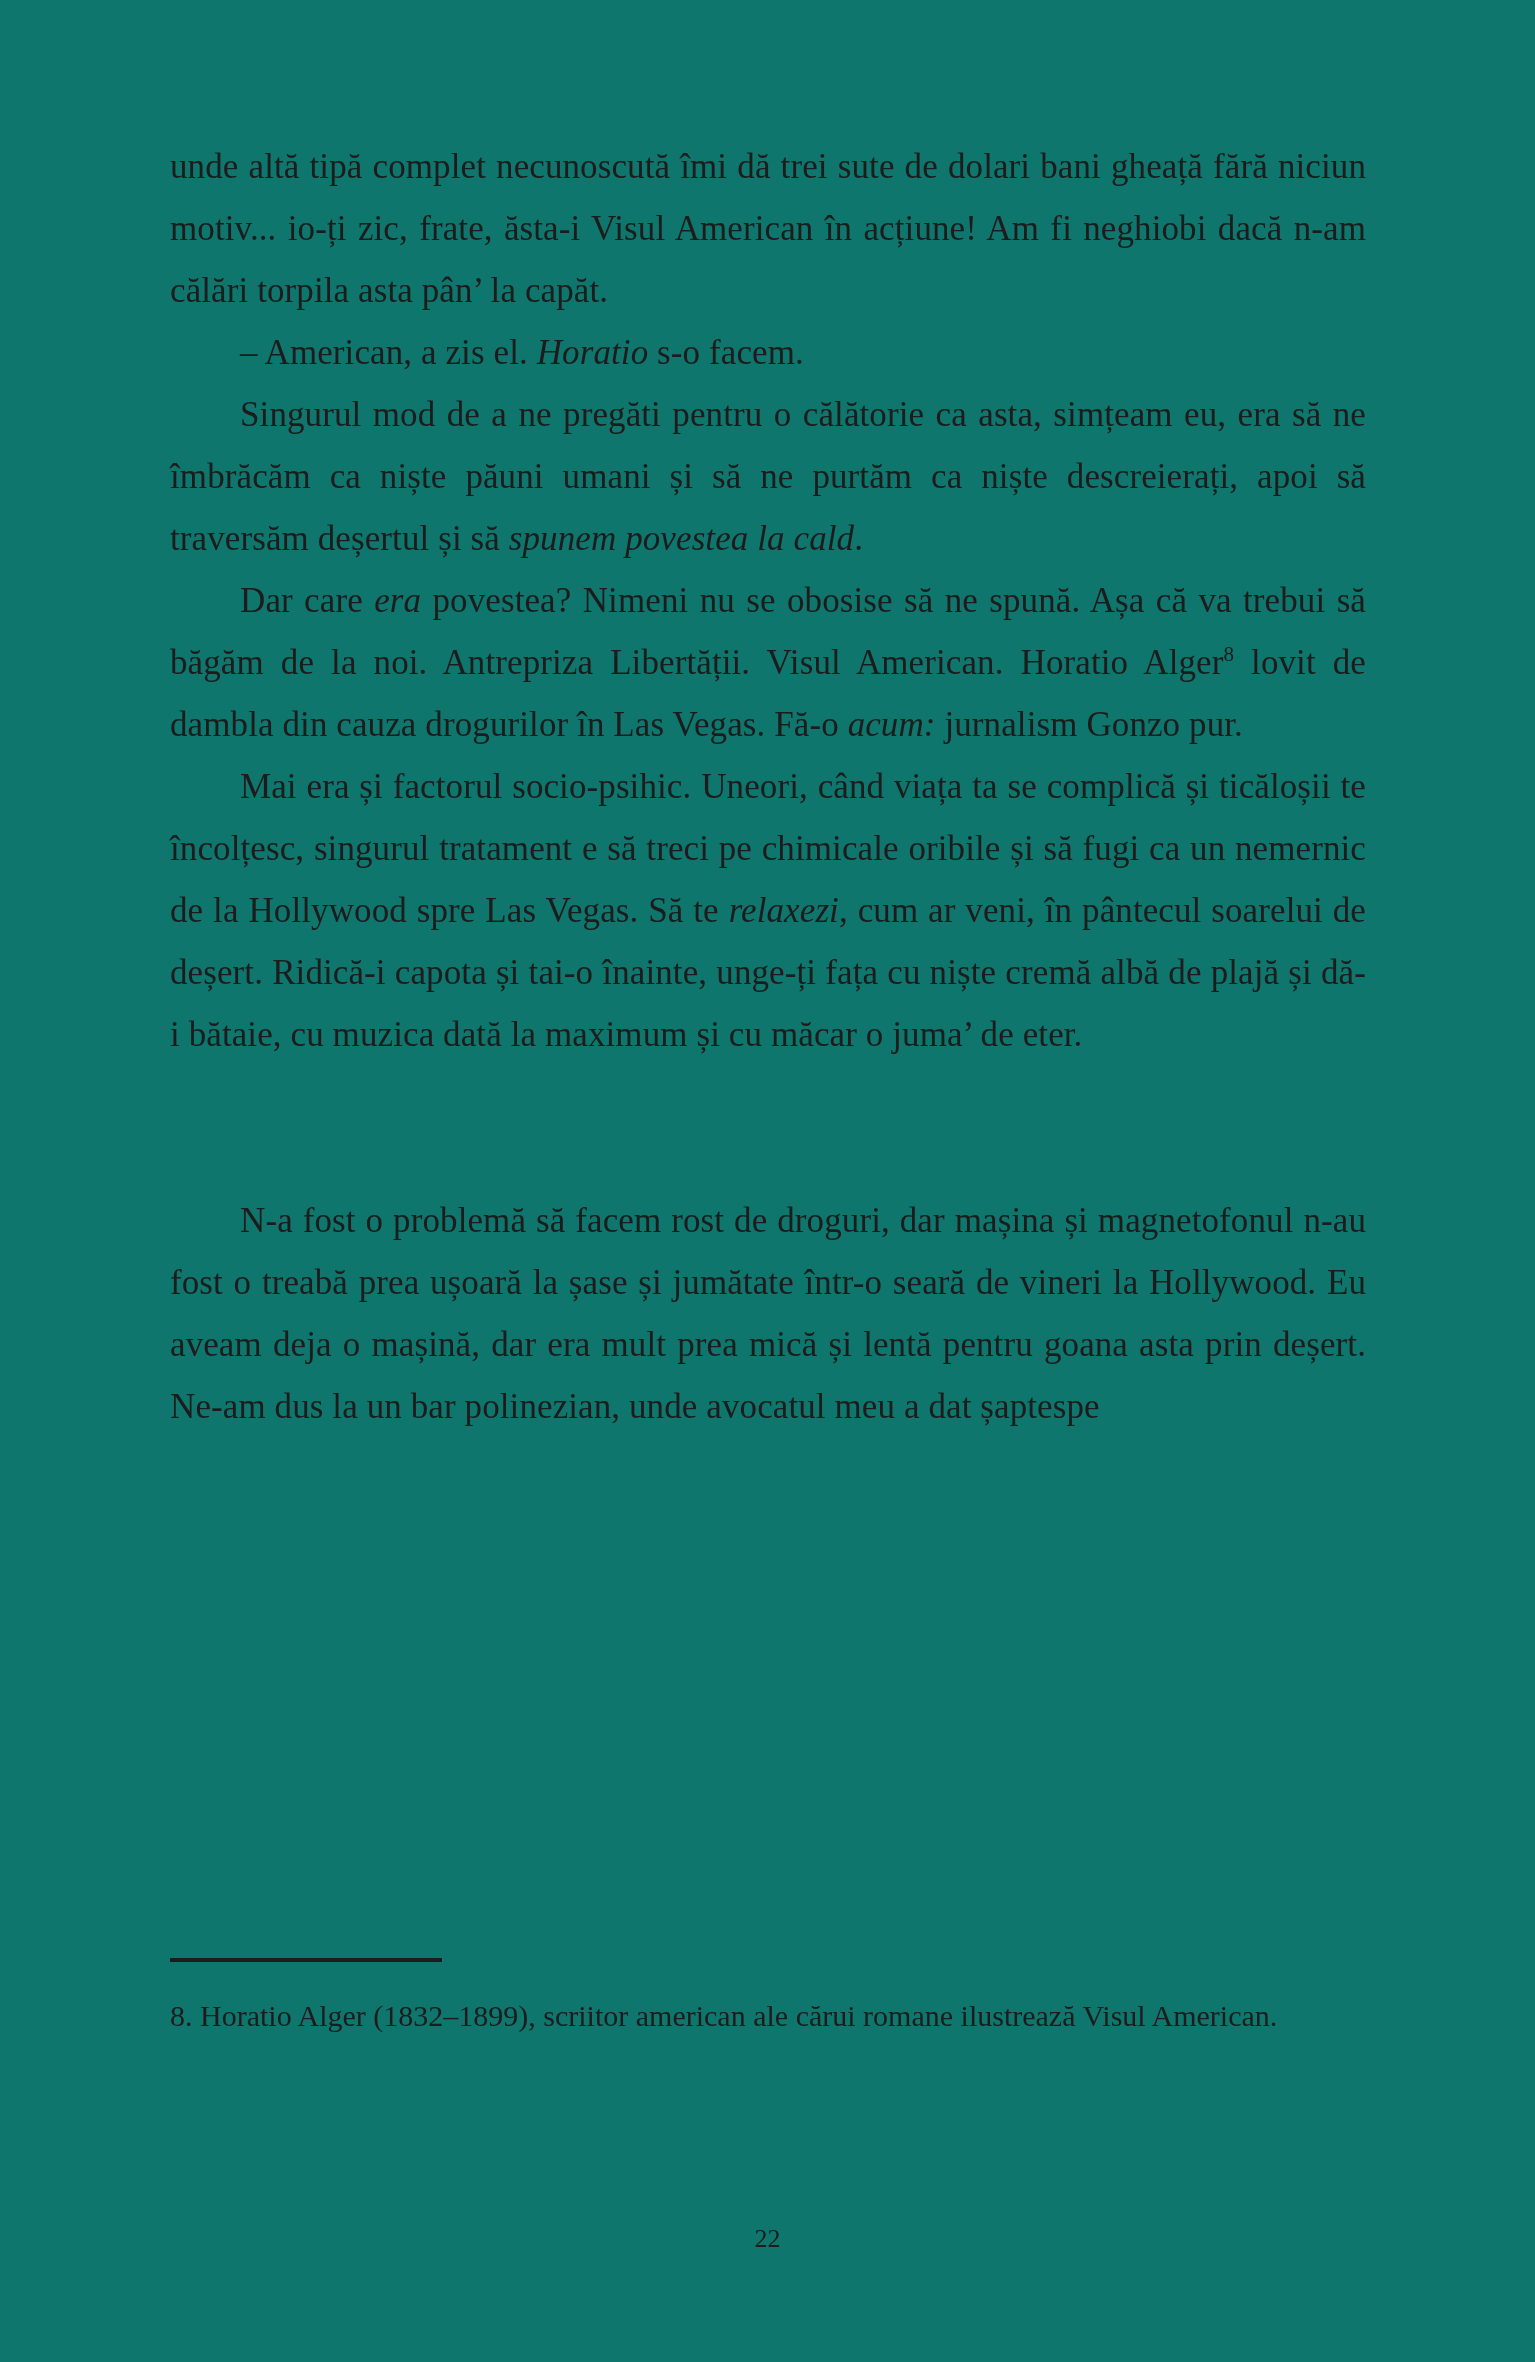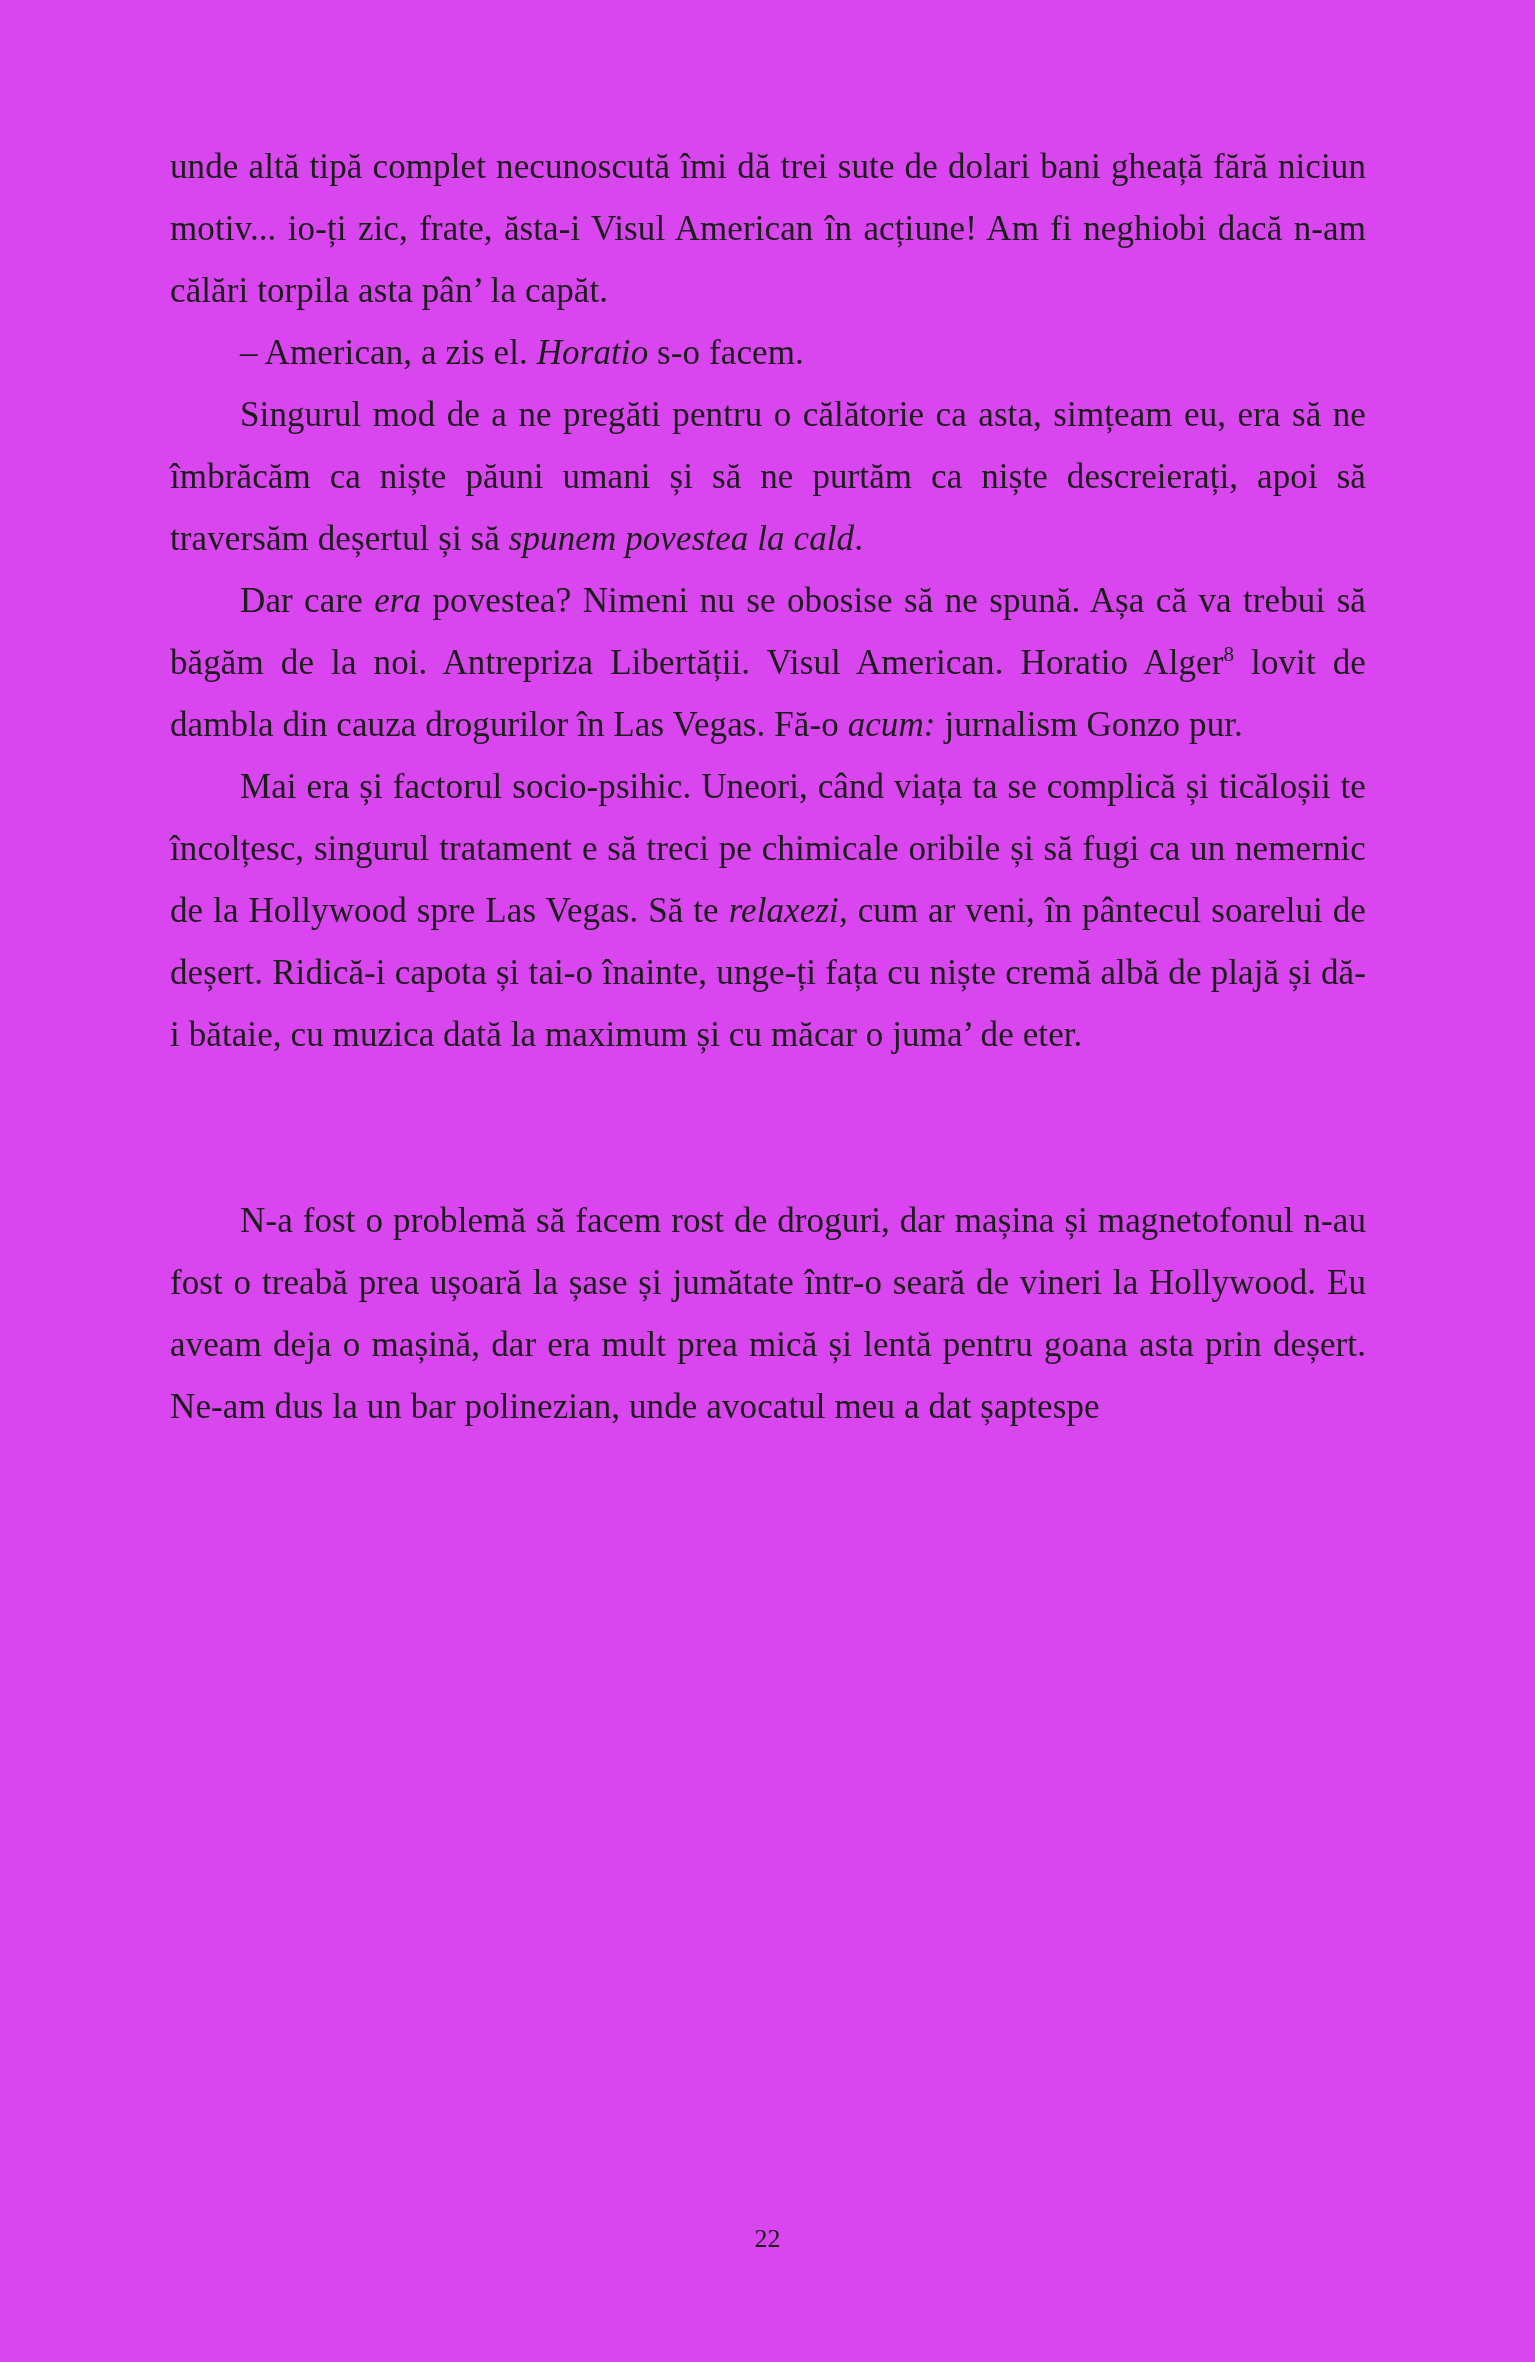--- a/index.html
+++ b/index.html
@@ -2,21 +2,21 @@
 <html><head>
 <meta charset="utf-8">
 <style>
   * { margin: 0; padding: 0; box-sizing: border-box; }
   html, body { background: #ffffff; }
   .page {
     position: relative;
     width: 1535px;
     height: 2362px;
     margin: 0 auto;
-    background: #d946ef;
+    background: #0f766e;
     color: #1c1c1c;
     font-family: "Liberation Serif", "DejaVu Serif", serif;
     overflow: hidden;
   }
   .text-block {
     position: absolute;
     left: 170px;
     top: 136px;
     width: 1196px;
     font-size: 35px;
@@ -75,16 +75,20 @@
     <p class="para"><span>Singurul mod de a ne pregăti pentru o călătorie ca asta, simțeam eu, era să ne îmbrăcăm ca niște păuni umani și să ne purtăm ca niște descreierați, apoi să traversăm deșertul și să </span><span class="it">spunem povestea la cald</span><span>.</span></p>
 
     <p class="para"><span>Dar care </span><span class="it">era</span><span> povestea? Nimeni nu se obosise să ne spună. Așa că va trebui să băgăm de la noi. Antrepriza Libertății. Visul American. Horatio Alger</span><span class="sup">8</span><span> lovit de dambla din cauza drogurilor în Las Vegas. Fă-o </span><span class="it">acum:</span><span> jurnalism Gonzo pur.</span></p>
 
     <p class="para"><span>Mai era și factorul socio-psihic. Uneori, când viața ta se complică și ticăloșii te încolțesc, singurul tratament e să treci pe chimicale oribile și să fugi ca un nemernic de la Hollywood spre Las Vegas. Să te </span><span class="it">relaxezi</span><span>, cum ar veni, în pântecul soarelui de deșert. Ridică-i capota și tai-o înainte, unge-ți fața cu niște cremă albă de plajă și dă-i bătaie, cu muzica dată la maximum și cu măcar o juma’ de eter.</span></p>
 
     <p class="para section-gap"><span>N-a fost o problemă să facem rost de droguri, dar mașina și magnetofonul n-au fost o treabă prea ușoară la șase și jumătate într-o seară de vineri la Hollywood. Eu aveam deja o mașină, dar era mult prea mică și lentă pentru goana asta prin deșert. Ne-am dus la un bar polinezian, unde avocatul meu a dat șaptespe</span></p>
 
   </div>
 
+  <div class="footnote-area">
+    <div class="fn-rule"></div>
+    <p class="footnote"><span>8.</span><span> Horatio Alger (1832–1899), scriitor american ale cărui romane ilustrează Visul American.</span></p>
+  </div>
 
   <div class="page-number">22</div>
 
 </div>
 
 </body></html>

